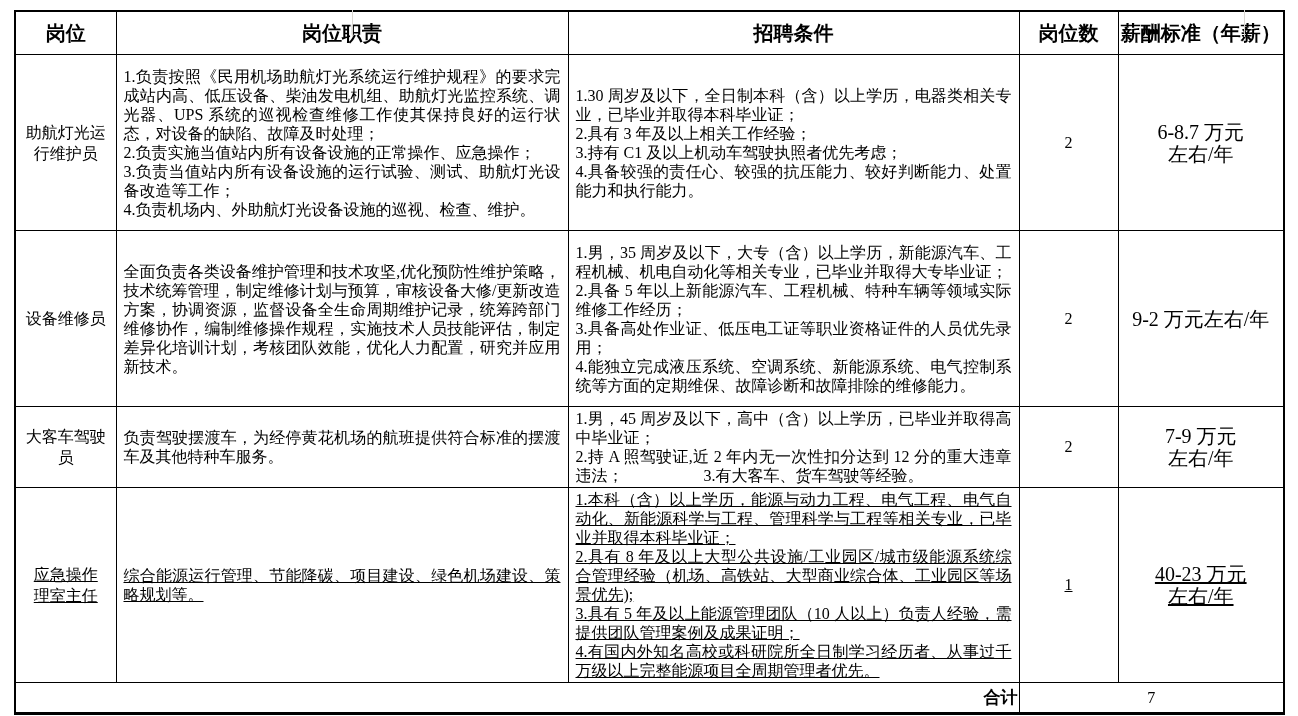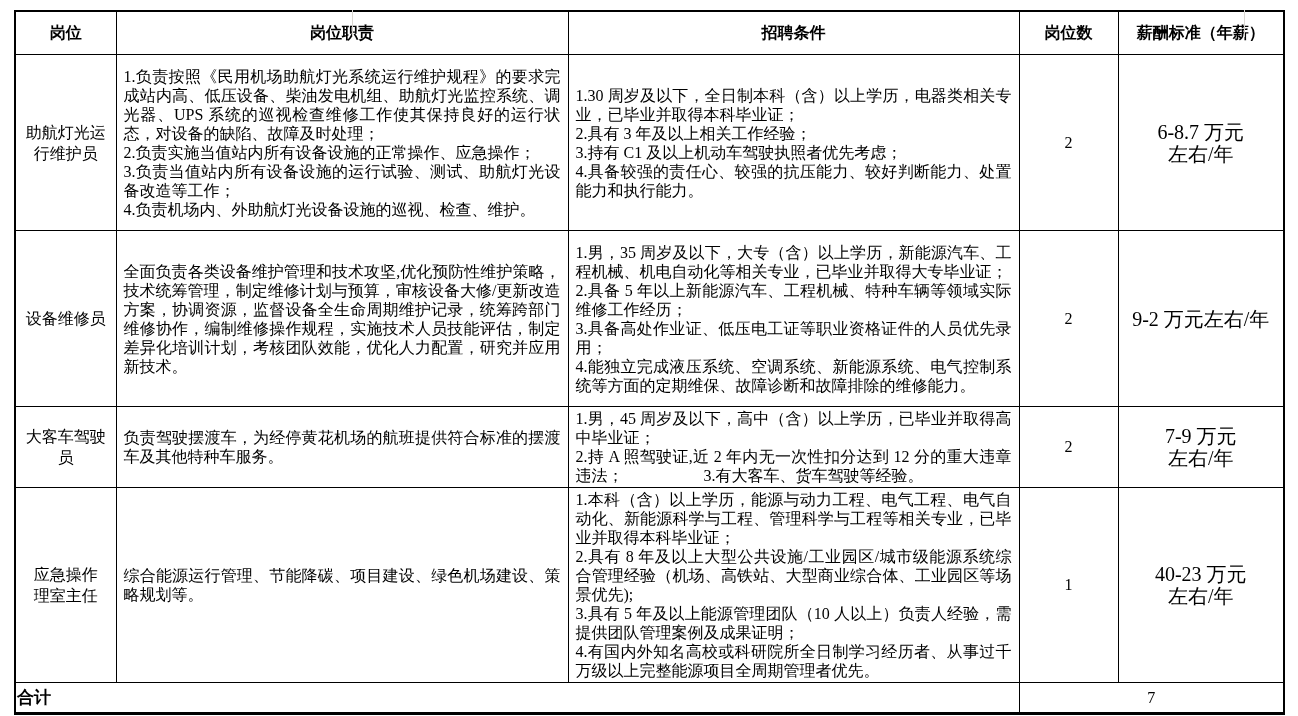--- a/index.html
+++ b/index.html
@@ -42,30 +42,30 @@
   col.c-cond   { width: 451px; }
   col.c-count  { width: 99px;  }
   col.c-salary { width: 166px; }
 
   th, td {
     border: 1px solid #000;
     vertical-align: middle;
     overflow: hidden;
   }
   th {
-    font-size: 16px;
+    font-size: 20px;
     font-weight: bold;
     text-align: center;
     height: 42px;
     padding: 0 2px;
   }
   tr.r1 td { height: 171px; }
   tr.r2 td { height: 171px; }
   tr.r3 td { height: 76px;  }
-  tr.r4 td { height: 185px; }
+  tr.r4 td { height: 185px; text-decoration: underline; }
   tr.total td { height: 27px; }
 
   td.pos {
     text-align: center;
     font-size: 16px;
     line-height: 21px;
     white-space: pre-wrap;
     padding: 0 6px;
   }
   td.text {
@@ -80,21 +80,21 @@
     text-align: center;
     font-size: 16px;
   }
   td.salary {
     text-align: center;
     font-size: 20px;
     line-height: 22px;
     white-space: pre-wrap;
   }
   td.total-label {
-    text-align: left;
+    text-align: right;
     font-size: 17px;
     font-weight: bold;
   }
   td.total-value {
     text-align: center;
     font-size: 16px;
   }
 </style>
 </head>
 <body>

